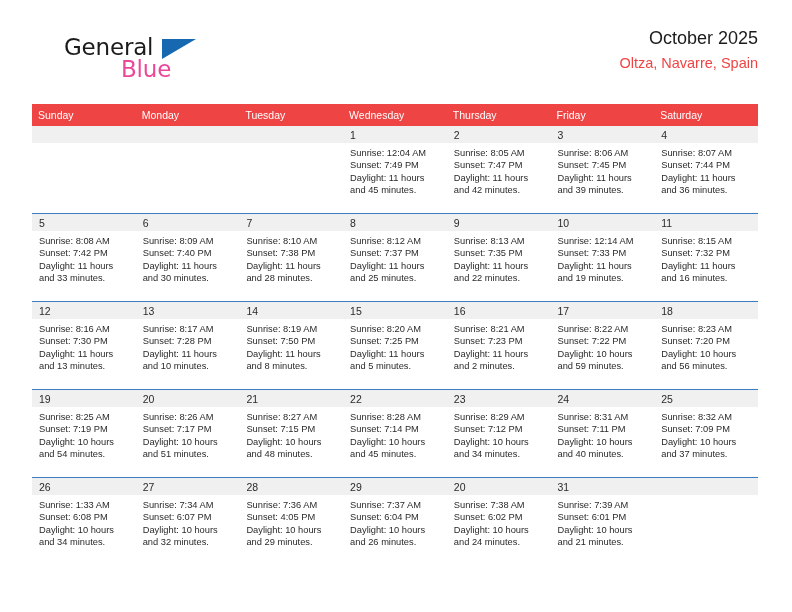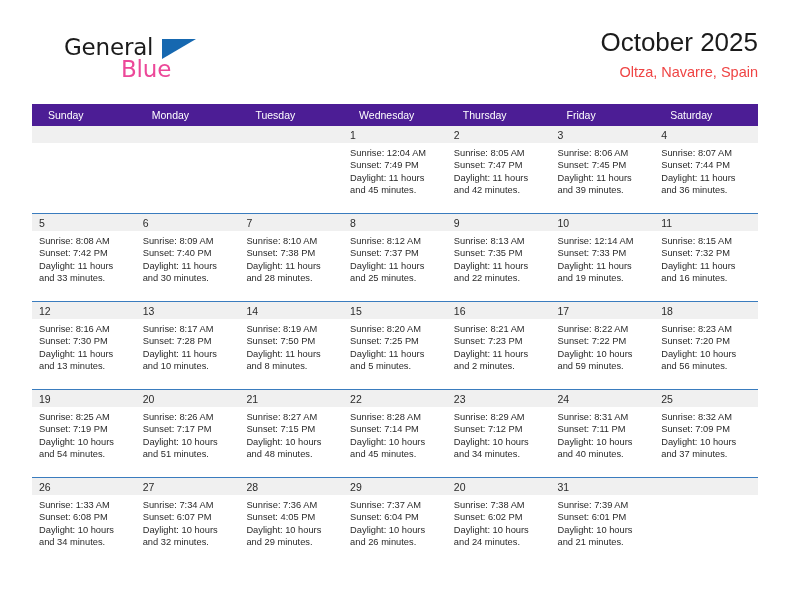--- a/index.html
+++ b/index.html
@@ -67,21 +67,21 @@
     border-bottom: 20px solid transparent;
   }
 
   .title-block {
     position: absolute;
     right: 0;
     top: 0;
     text-align: right;
   }
   .cal-title {
-    font-size: 26px;
+    font-size: 18px;
     font-weight: 400;
     color: #1b1b1b;
     line-height: 1.15;
     font-family: "Liberation Sans", sans-serif;
   }
   .cal-subtitle {
     margin-top: 6px;
     font-size: 14.5px;
     font-weight: 400;
     color: #ef4444;
@@ -91,26 +91,26 @@
   
   .calendar {
     position: absolute;
     left: 32px;
     top: 104px;
     width: 726px;
     border-collapse: collapse;
     table-layout: fixed;
   }
   .calendar th {
-    background: #4c1d95;
+    background: #ef4444;
     color: #ffffff;
     font-size: 10.5px;
     font-weight: 400;
     text-align: left;
-    padding: 5px 0 5px 16px;
+    padding: 5px 0 5px 6px;
     height: 10px;
     border: none;
   }
   .calendar td {
     vertical-align: top;
     padding: 0;
     border: none;
     border-top: 1px solid #3a7cbe;
     height: 87px;
     background: #ffffff;

